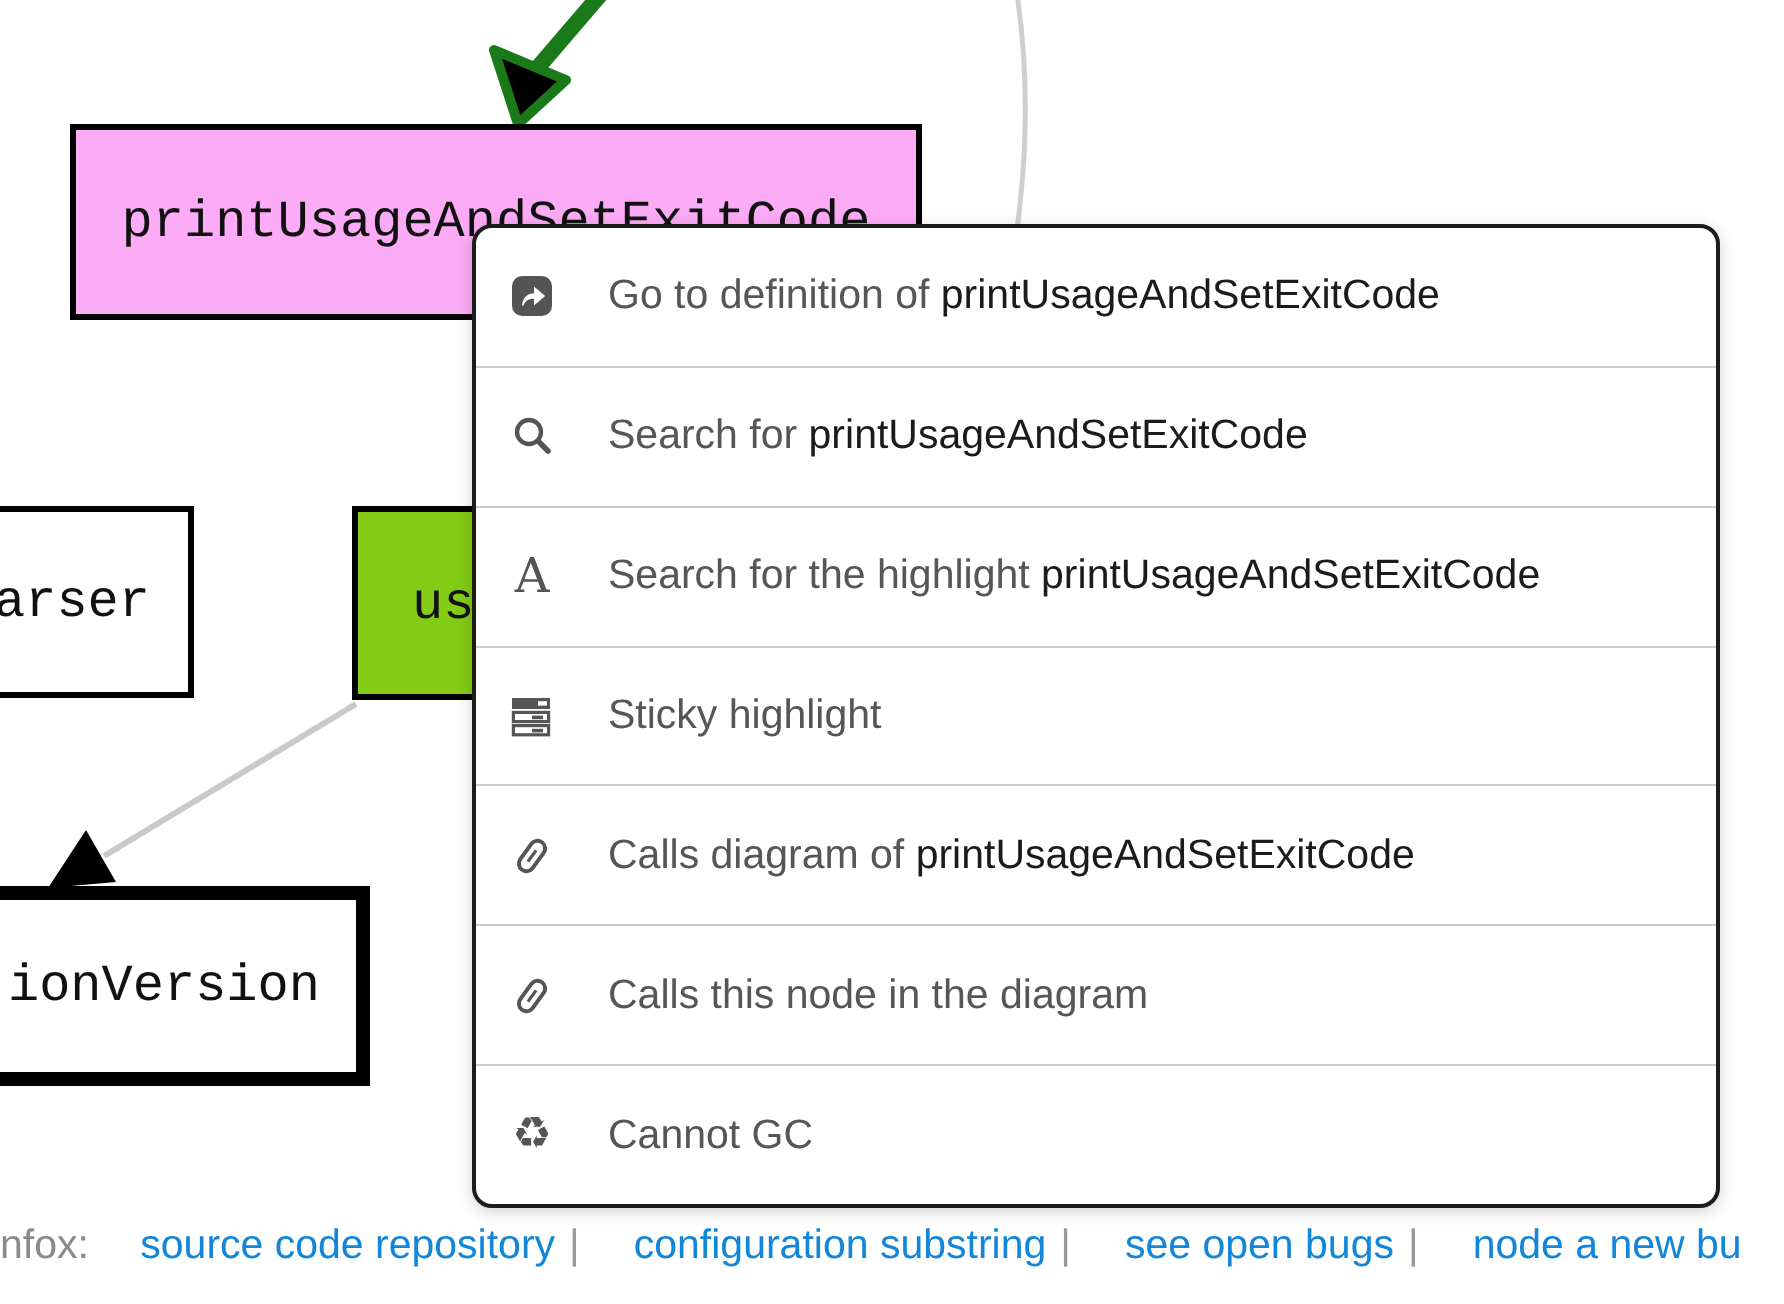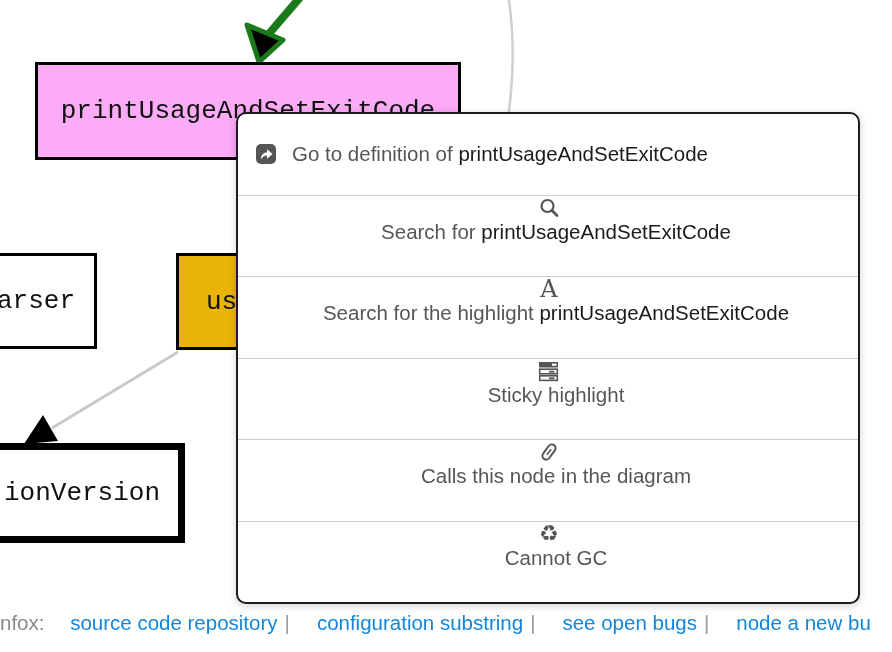--- a/index.html
+++ b/index.html
@@ -5,34 +5,34 @@
   html,body{margin:0;padding:0;background:#fff;}
   body{width:892px;height:652px;overflow:hidden;position:relative;
        font-family:"Liberation Sans",sans-serif;}
   .stage{position:absolute;inset:0;}
   .edges{position:absolute;left:0;top:0;z-index:1;}
   .node{position:absolute;box-sizing:border-box;background:#fff;border:3px solid #000;
         font-family:"Liberation Mono",monospace;font-size:26px;color:#111;
         display:flex;align-items:center;z-index:2;white-space:nowrap;overflow:hidden;}
   .node-main{left:35px;top:62px;width:426px;height:98px;background:#fcabf6;justify-content:center;}
   .node-parser{left:-28px;top:253px;width:125px;height:96px;justify-content:flex-end;padding-right:19px;}
-  .node-usage{left:176px;top:253px;width:88px;height:97px;background:#eab308;padding-left:27px;}
+  .node-usage{left:176px;top:253px;width:88px;height:97px;background:#84cc16;padding-left:27px;}
   .node-version{left:-60px;top:443px;width:245px;height:100px;border-width:7px;justify-content:flex-end;padding-right:18px;}
   .menu{position:absolute;left:236px;top:112px;width:624px;height:492px;box-sizing:border-box;
         background:#fff;border:2px solid #1c1c1c;border-radius:10px;z-index:10;
         display:flex;flex-direction:column;overflow:hidden;
         box-shadow:0 2px 8px rgba(0,0,0,0.18);}
   .menu-item{flex:1;display:flex;align-items:center;padding-left:16px;cursor:default;
              font-size:20.5px;color:#565656;}
-  .menu-item + .menu-item{border-top:1px solid #cccccc;flex-direction:column;}
+  .menu-item + .menu-item{border-top:1px solid #cccccc;}
   .mi-icon{width:24px;height:24px;margin-right:14px;display:flex;align-items:center;
            justify-content:center;flex:0 0 24px;color:#555;}
   .mi-icon.glyph-serif{font-family:"DejaVu Serif",serif;font-size:24px;color:#555;}
   .mi-icon.glyph-recycle{font-family:"DejaVu Sans",sans-serif;font-size:22px;color:#555;}
-  .mi-label{white-space:nowrap;}
+  .mi-label{white-space:nowrap;margin-left:12px;}
   .mi-symbol{color:#1b1b1b;}
   .footer{position:absolute;left:0;top:608px;width:892px;height:30px;line-height:30px;
           font-size:20.5px;color:#8a8a8a;white-space:nowrap;overflow:hidden;z-index:5;}
   .footer a{color:#1286db;text-decoration:none;margin-left:20px;}
   .footer .sep{color:#9a9a9a;margin:0 7px;}
 </style>
 </head>
 <body>
 
 <div class="stage">
@@ -97,20 +97,31 @@
         <rect x="1.7" y="9.2" width="17.6" height="4.6" fill="none" stroke="#555" stroke-width="1.6"></rect>
         <rect x="11" y="10.8" width="5.5" height="1.8" fill="#555"></rect>
         <rect x="1.7" y="15.8" width="17.6" height="4.6" fill="none" stroke="#555" stroke-width="1.6"></rect>
         <rect x="11" y="17.4" width="5.5" height="1.8" fill="#555"></rect>
       </svg>
     </span>
     <span class="mi-label"><span>Sticky highlight</span><span class="mi-symbol"></span></span>
   </div>
 
 
+  <div class="menu-item">
+    <span class="mi-icon">
+      <svg width="22" height="22" viewBox="0 0 22 22">
+        <g transform="rotate(36 11 11)">
+          <rect x="7.2" y="2.5" width="7.6" height="17" rx="3.8" fill="none" stroke="#555" stroke-width="2"></rect>
+          <line x1="11" y1="7.5" x2="11" y2="14.5" stroke="#555" stroke-width="1.6"></line>
+        </g>
+      </svg>
+    </span>
+    <span class="mi-label"><span>Calls diagram of </span><span class="mi-symbol">printUsageAndSetExitCode</span></span>
+  </div>
 
   <div class="menu-item">
     <span class="mi-icon">
       <svg width="22" height="22" viewBox="0 0 22 22">
         <g transform="rotate(36 11 11)">
           <rect x="7.2" y="2.5" width="7.6" height="17" rx="3.8" fill="none" stroke="#555" stroke-width="2"></rect>
           <line x1="11" y1="7.5" x2="11" y2="14.5" stroke="#555" stroke-width="1.6"></line>
         </g>
       </svg>
     </span>

